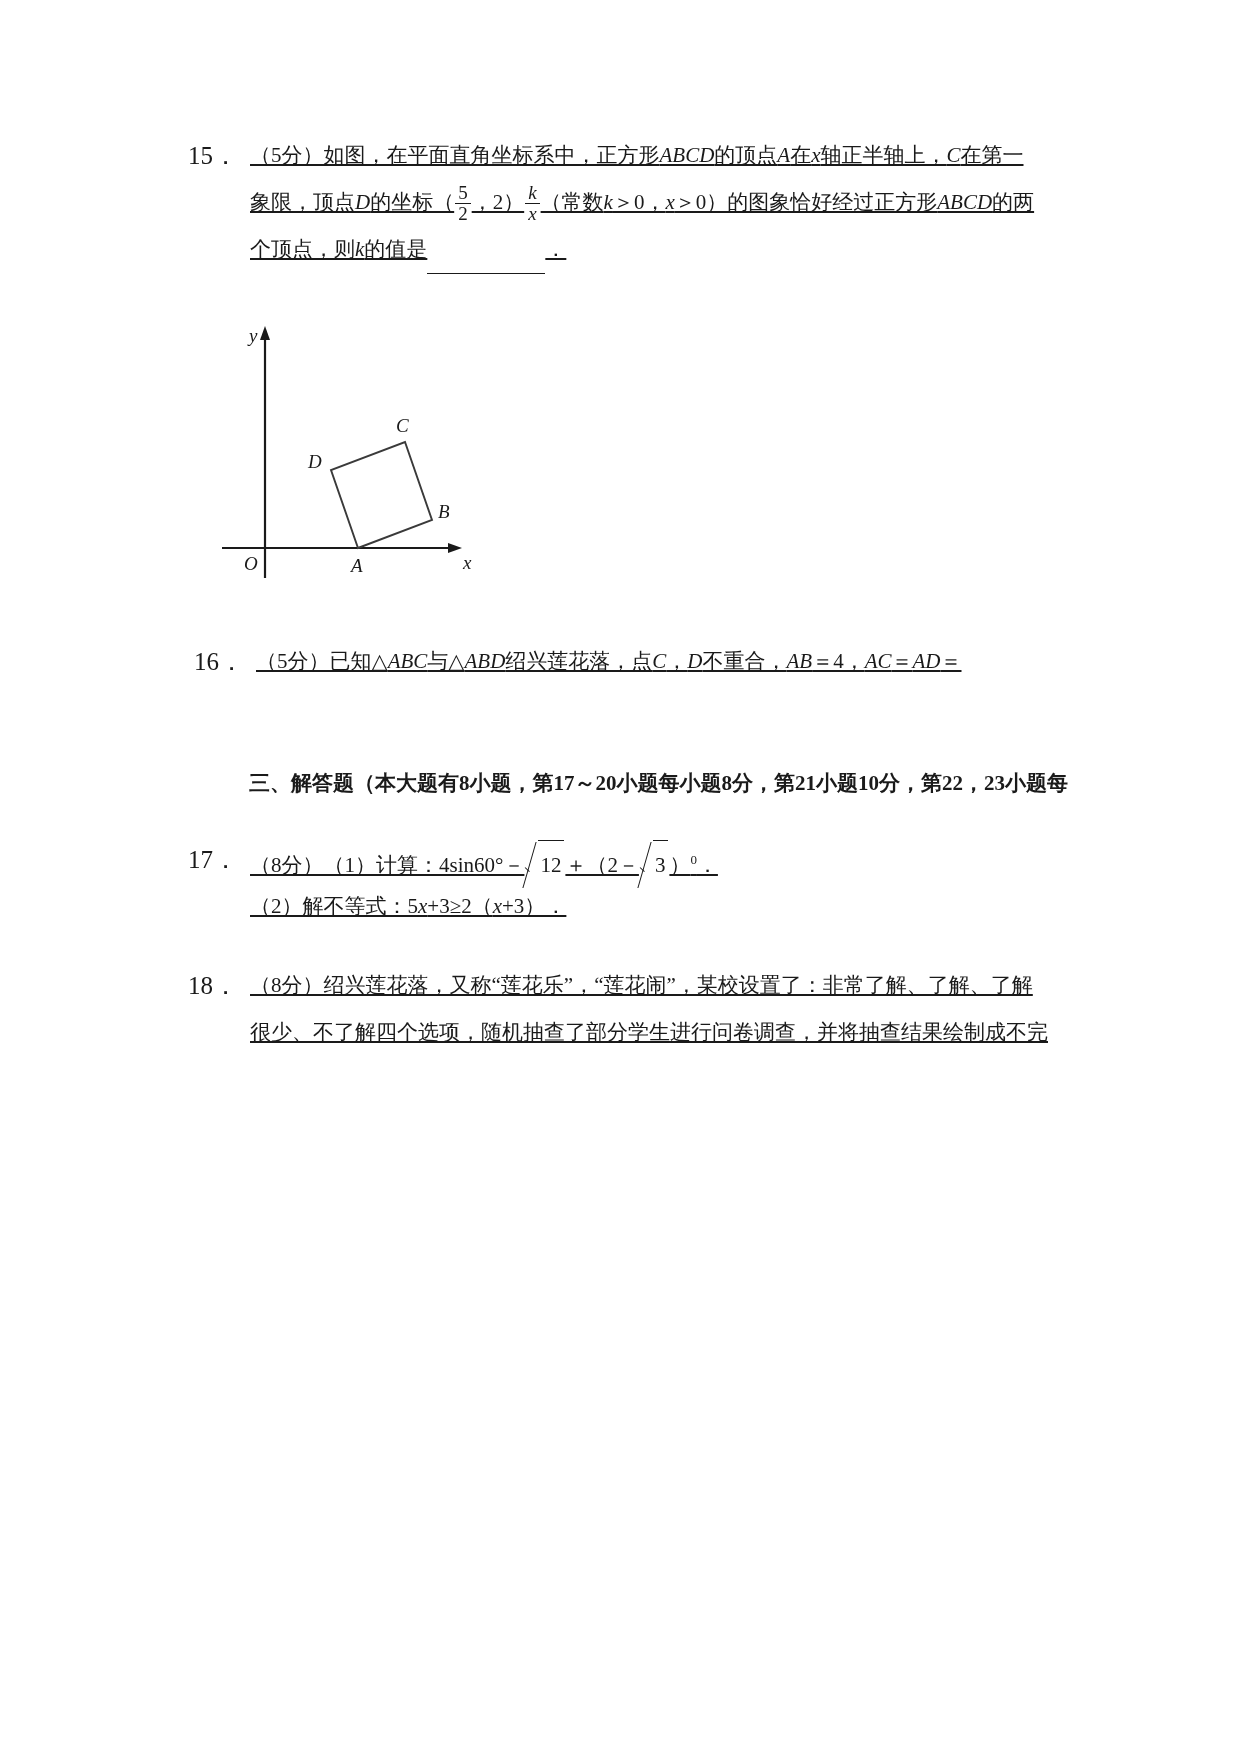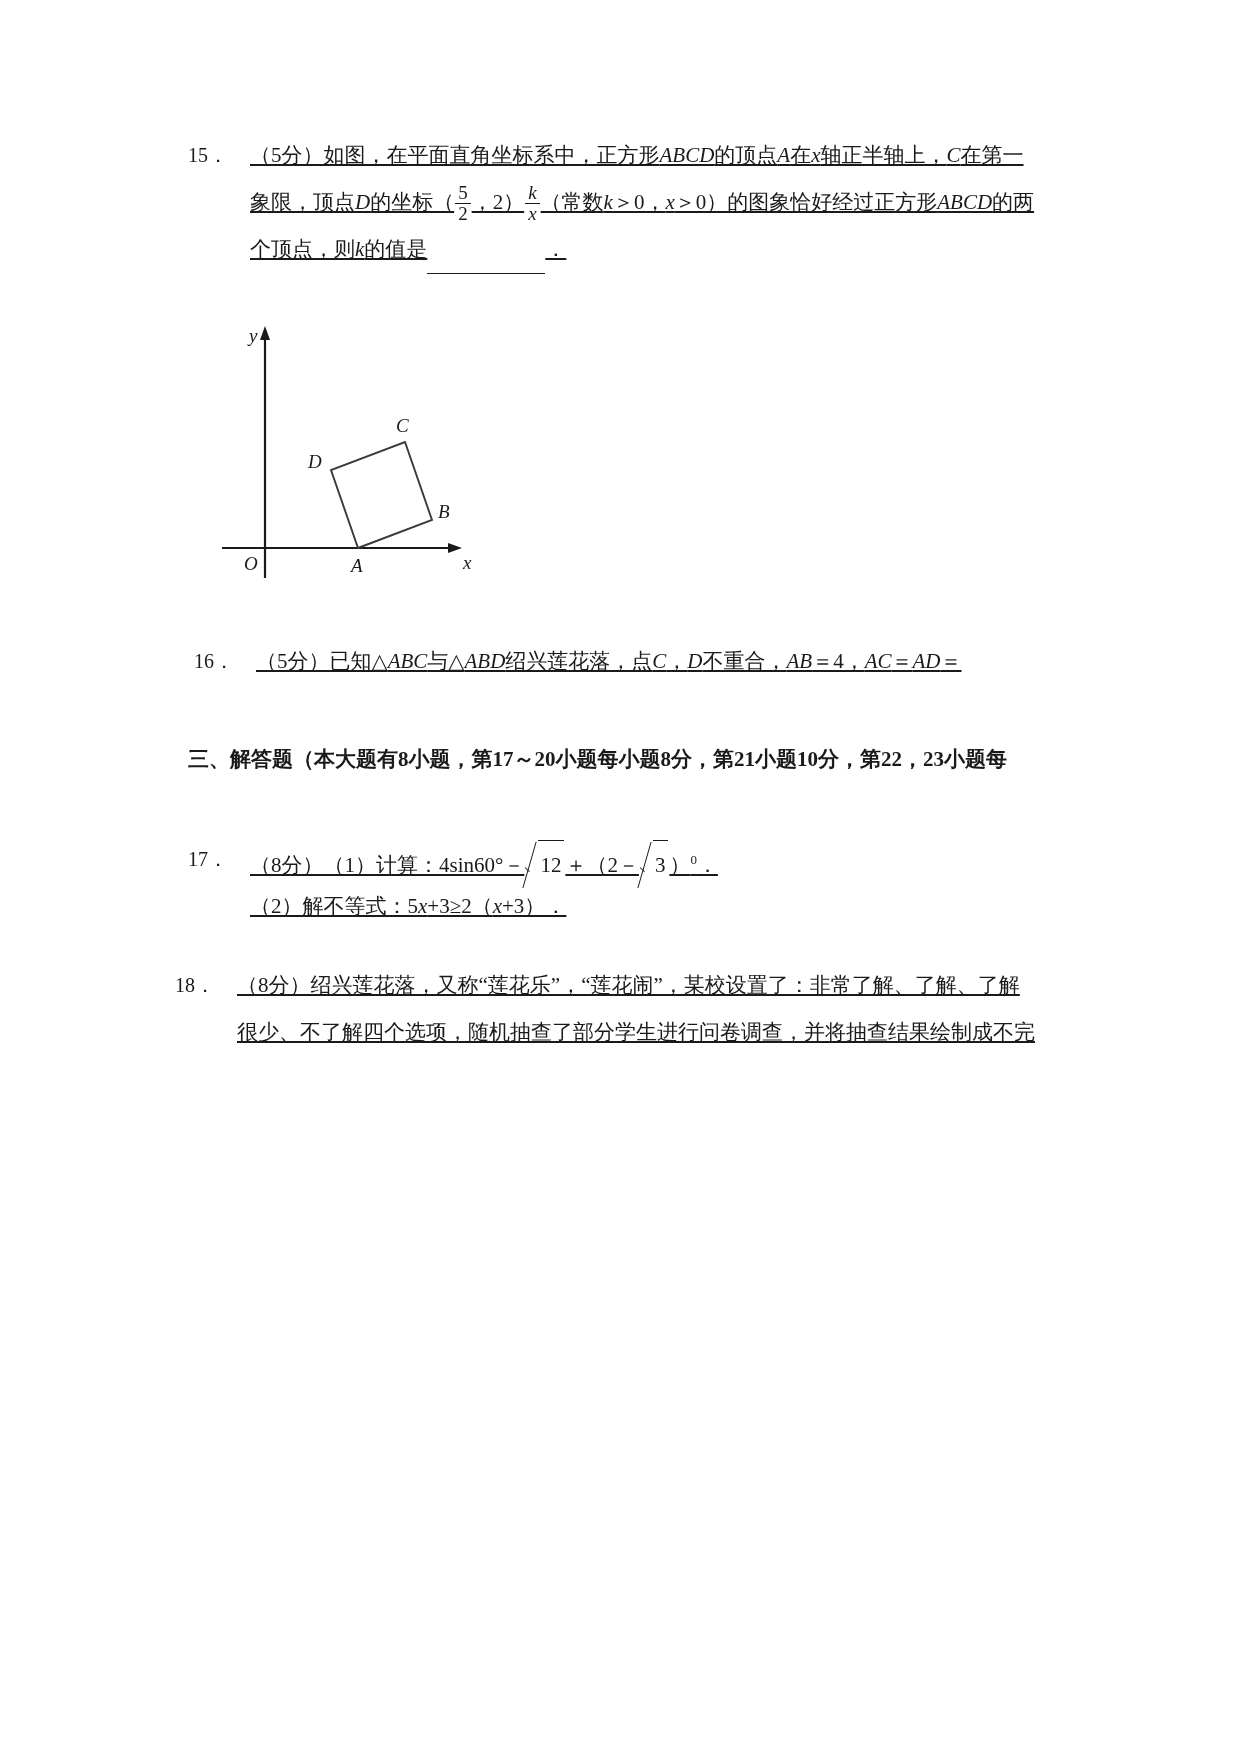--- a/index.html
+++ b/index.html
@@ -30,21 +30,21 @@
     font-size: 21px;
     line-height: 47px;
   }
 
   .q-num {
     position: absolute;
     left: 0;
     top: 0;
     width: 62px;
     text-align: left;
-    font-size: 20px;
+    font-size: 25px;
   }
 
   .q-body {
     margin-left: 62px;
     text-align: justify;
     text-decoration: underline;
   }
 
   .ln {
     display: block;
@@ -191,40 +191,40 @@
     <div class="q-body">
 
       <span class="ln">
         <span>（5分）已知△</span><span class="mi">ABC</span><span>与△</span><span class="mi">ABD</span><span>绍兴莲花落，点</span><span class="mi">C</span><span>，</span><span class="mi">D</span><span>不重合，</span><span class="mi">AB</span><span>＝4，</span><span class="mi">AC</span><span>＝</span><span class="mi">AD</span><span>＝</span>
       </span>
 
 
     </div>
   </div>
 
-  <div class="section-head" style="left:188px; top:736px; width:880px;">
+  <div class="section-head" style="left:188px; top:760px; width:880px;text-align:right;">
     <span class="ln">三、解答题（本大题有8小题，第17～20小题每小题8分，第21小题10分，第22，23小题每</span>
   </div>
 
   <div class="q-block" style="left:188px; top:836px; width:880px;">
     <span class="q-num">17．</span>
     <div class="q-body">
 
       <span class="ln">
         <span>（8分）（1）计算：4sin60°－</span><span class="sqrt"><span class="radicand">12</span></span><span>＋（2－</span><span class="sqrt"><span class="radicand">3</span></span><span>）</span><span class="sup0">0</span><span>．</span>
       </span>
 
       <span class="ln">
         <span>（2）解不等式：5</span><span class="mi">x</span><span>+3≥2（</span><span class="mi">x</span><span>+3）．</span>
       </span>
 
     </div>
   </div>
 
-  <div class="q-block" style="left:175px; top:962px; width:880px;">
+  <div class="q-block" style="left:188px; top:962px; width:880px;">
     <span class="q-num">18．</span>
     <div class="q-body">
       <span class="ln">（8分）绍兴莲花落，又称“莲花乐”，“莲花闹”，某校设置了：非常了解、了解、了解</span>
       <span class="ln">很少、不了解四个选项，随机抽查了部分学生进行问卷调查，并将抽查结果绘制成不完</span>
     </div>
   </div>
 
 </div>
 
 </body></html>

